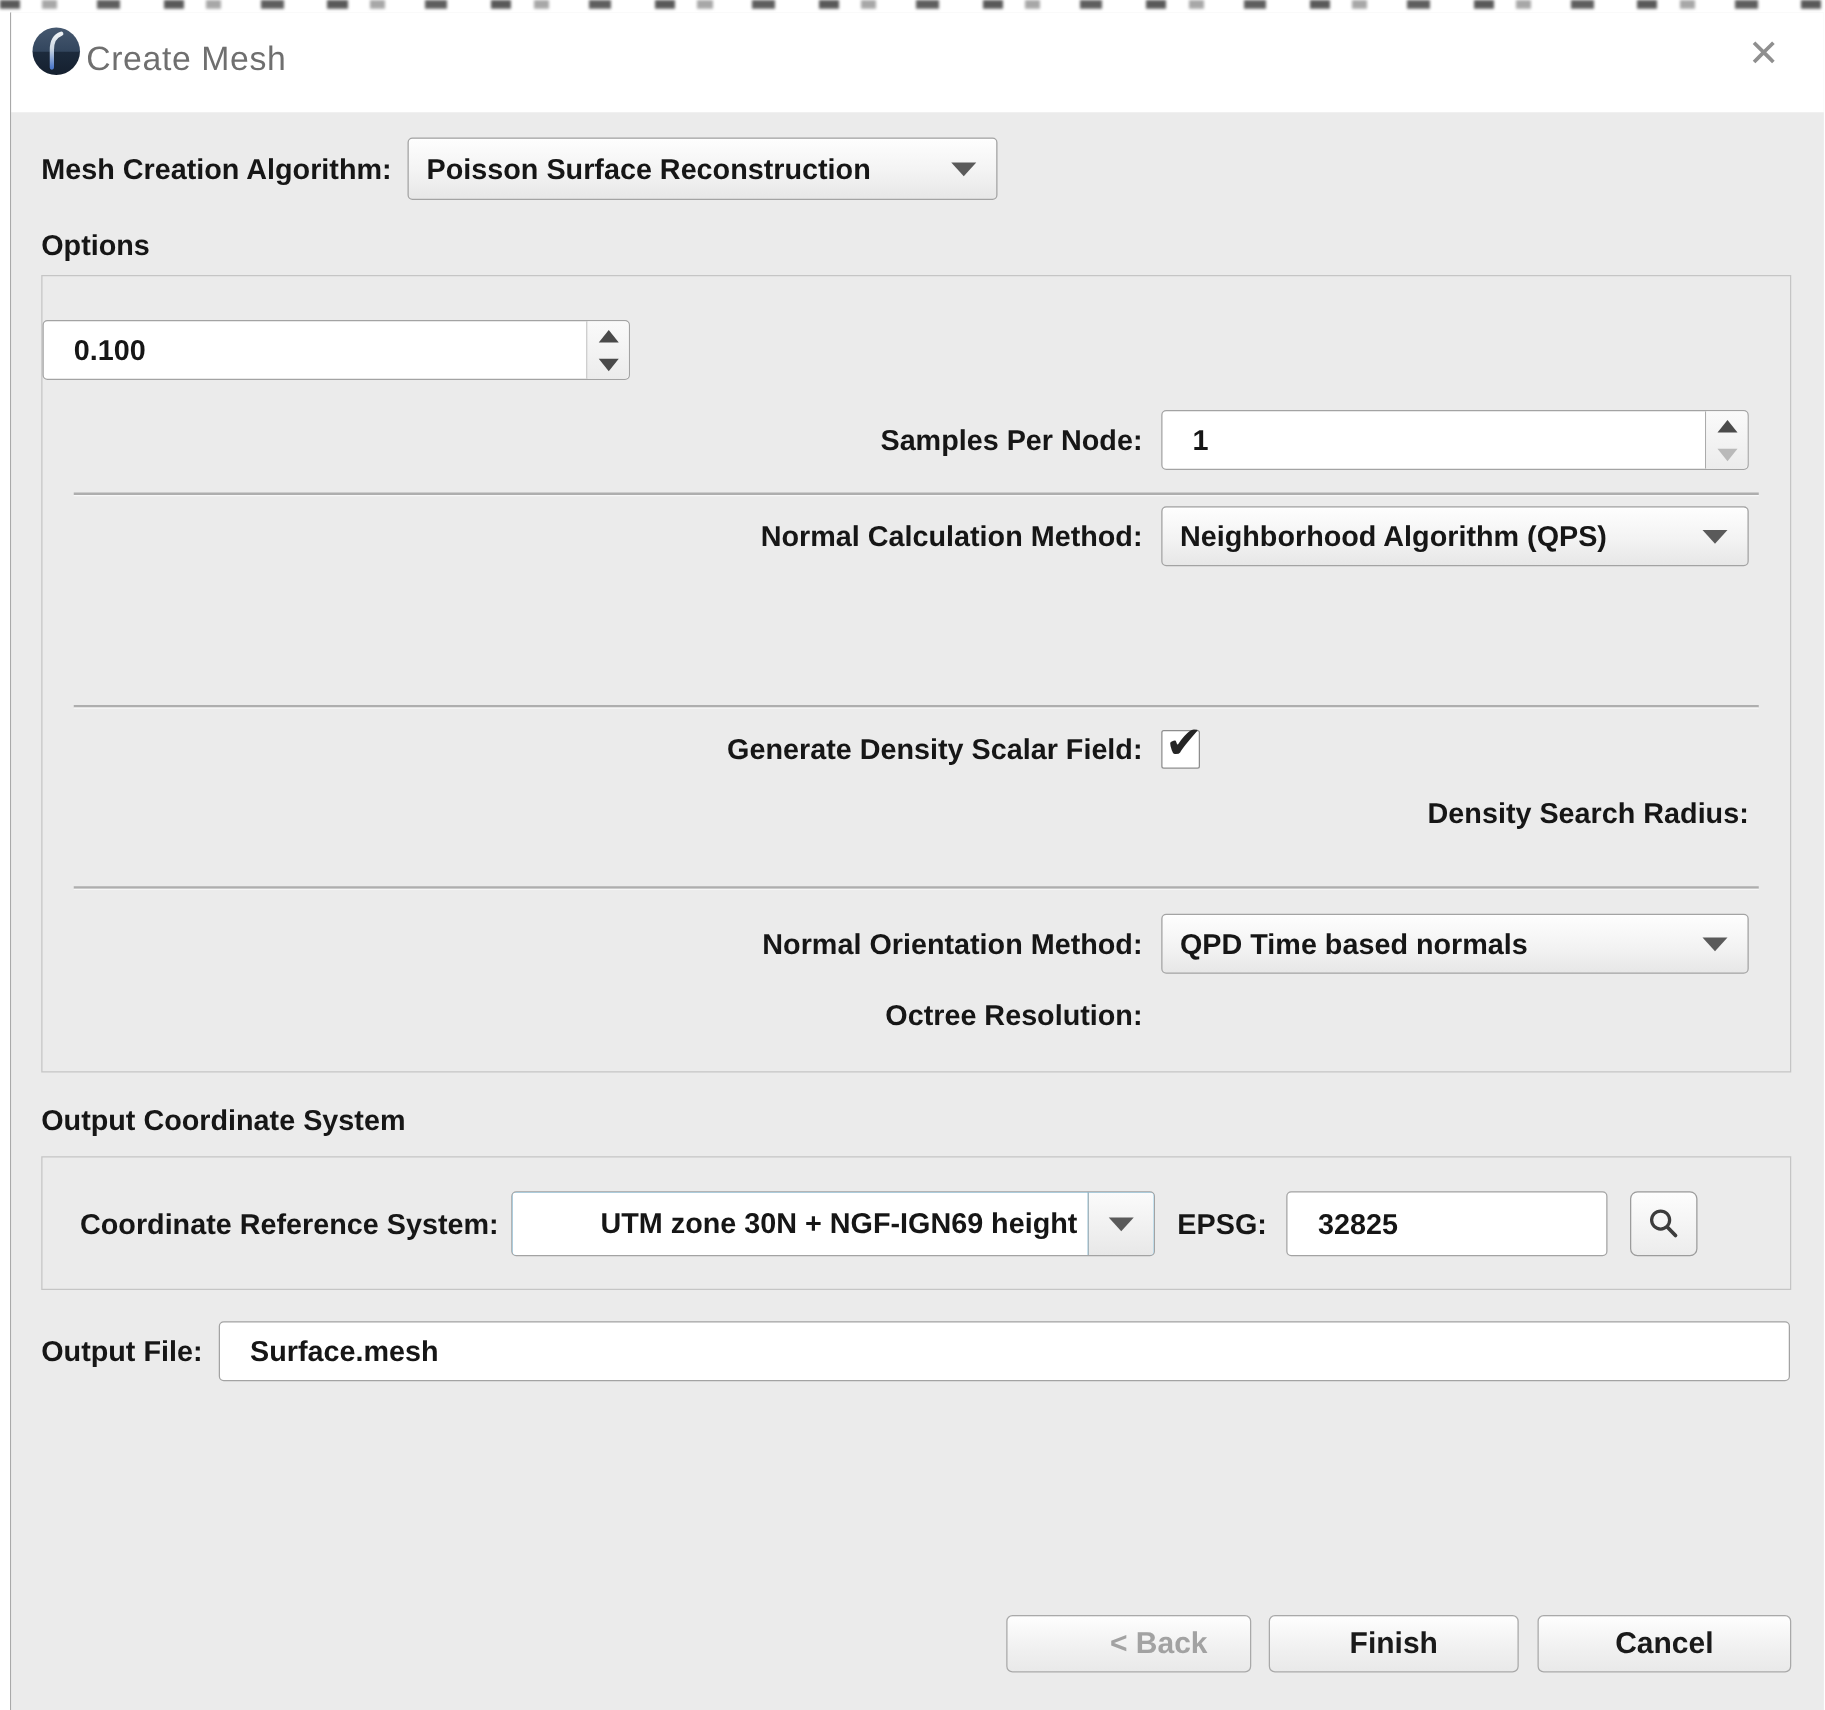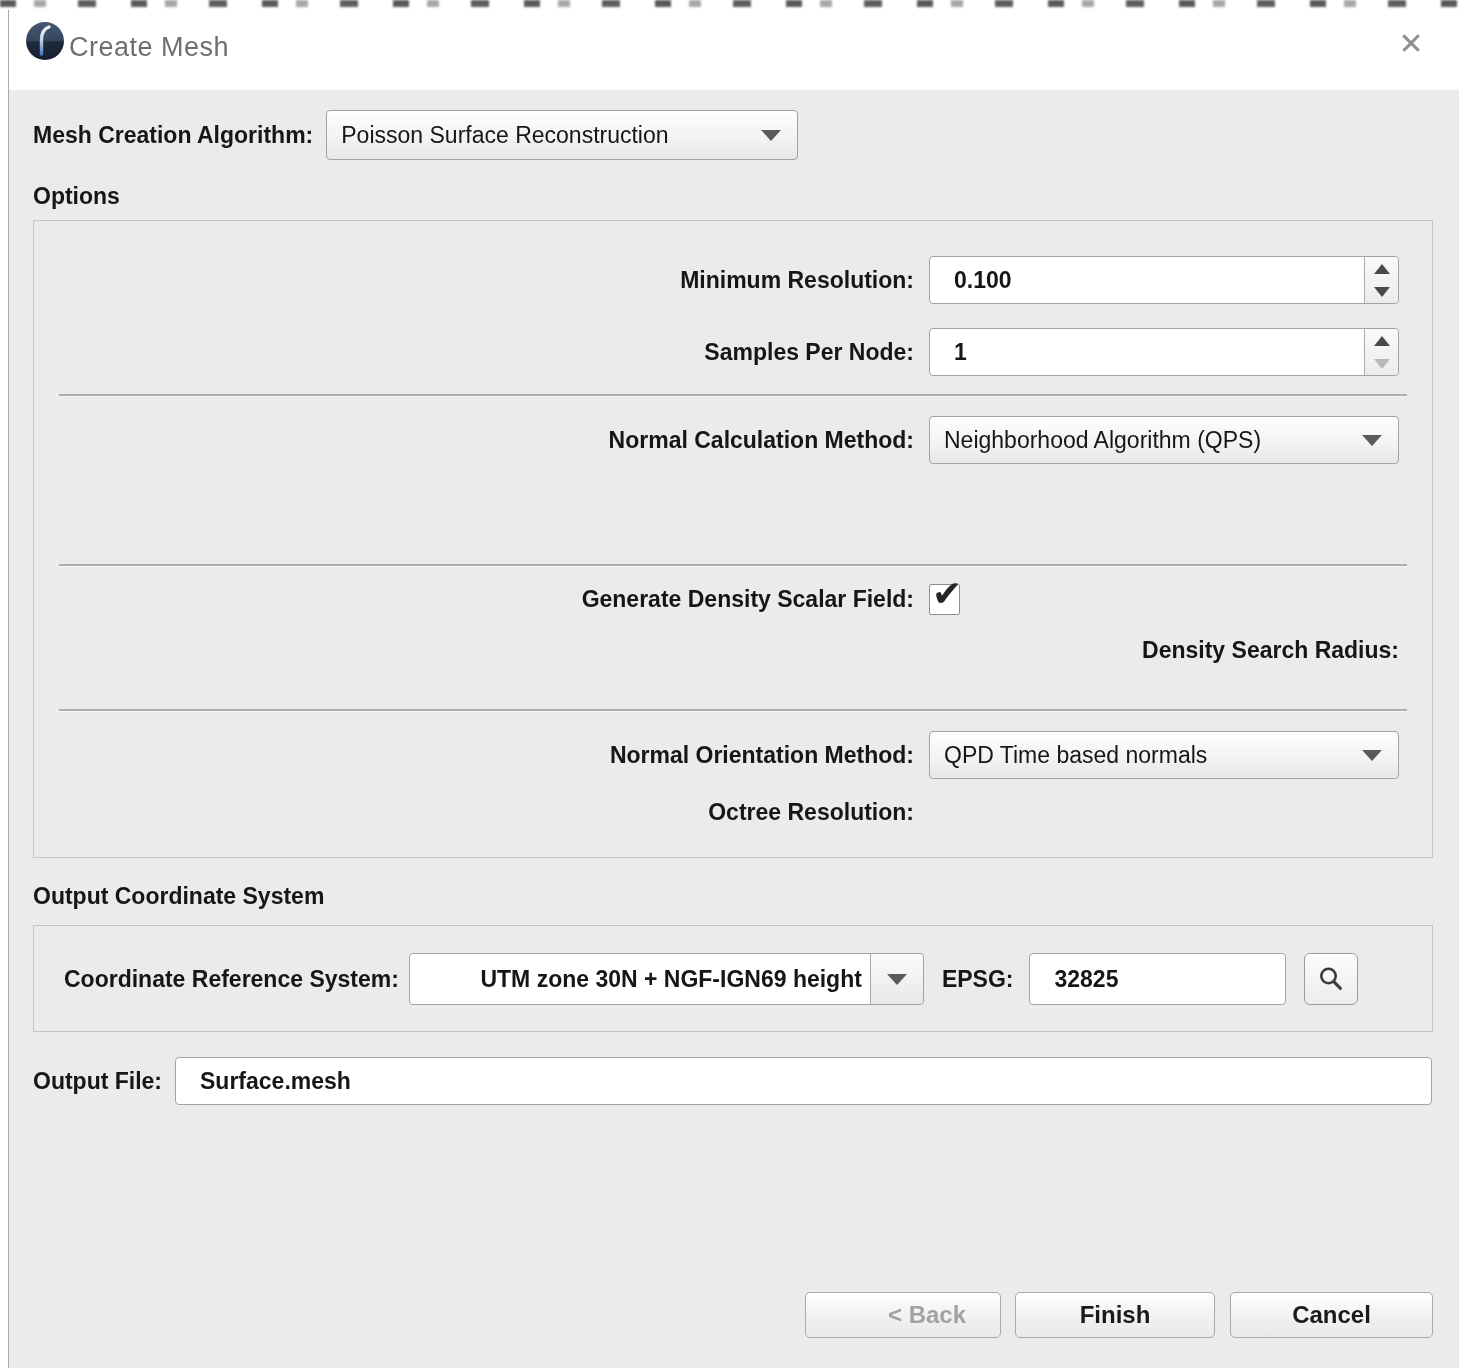--- a/index.html
+++ b/index.html
@@ -45,21 +45,21 @@
     position:absolute;left:0;top:80px;right:0;bottom:0;background:#ebebeb;
   }
   
   .lbl{font-size:23px;font-weight:600;color:#161616;white-space:nowrap;}
   .section-lbl{font-size:23px;font-weight:600;color:#161616;}
   
   .combo{
     box-sizing:border-box;height:48px;border:1px solid #a3a3a3;border-radius:4px;
     background:linear-gradient(180deg,#fefefe 0%,#f3f3f3 55%,#e7e7e7 100%);
     display:flex;align-items:center;justify-content:space-between;
-    padding:0 16px 0 14px;font-size:23px;font-weight:400;color:#161616;
+    padding:0 16px 0 14px;font-size:23px;font-weight:700;color:#161616;
     box-shadow:0 1px 0 rgba(255,255,255,.7) inset;
   }
   .caret{
     width:0;height:0;border-left:10px solid transparent;border-right:10px solid transparent;
     border-top:11px solid #5a5a5a;margin-left:14px;flex:none;
   }
   
   .combo-edit{
     box-sizing:border-box;height:52px;border:1px solid #a3a3a3;border-radius:4px;
     display:flex;overflow:hidden;background:#7dd3fc;
@@ -177,21 +177,20 @@
         <span>Poisson Surface Reconstruction</span>
         <span class="caret"></span>
       </div>
     </div>
 
     <div class="section-lbl" style="position:absolute;left:24px;top:93px;">Options</div>
 
     <div class="groupbox" style="left:24px;top:130px;width:1400px;height:638px;">
 
       <div class="opt-row" style="top:35px;">
-        <span class="lbl">Minimum Resolution:</span>
         <div class="ctl">
           <div class="spin">
             <span>0.100</span>
             <div class="btns">
               <div class="sb">
                   <span class="tri-up"></span>
                 </div>
               <div class="sb">
                   <span class="tri-dn"></span>
                 </div>
@@ -212,21 +211,21 @@
               <div class="sb">
                   <span class="tri-dn dim"></span>
                 </div>
             </div>
           </div>
         </div>
       </div>
 
       <div class="sep" style="top:173px;"></div>
 
-      <div class="opt-row" style="top:195px;">
+      <div class="opt-row" style="top:184px;">
         <span class="lbl">Normal Calculation Method:</span>
         <div class="ctl">
           <div class="combo">
             <span>Neighborhood Algorithm (QPS)</span>
             <span class="caret"></span>
           </div>
         </div>
       </div>
 
 

